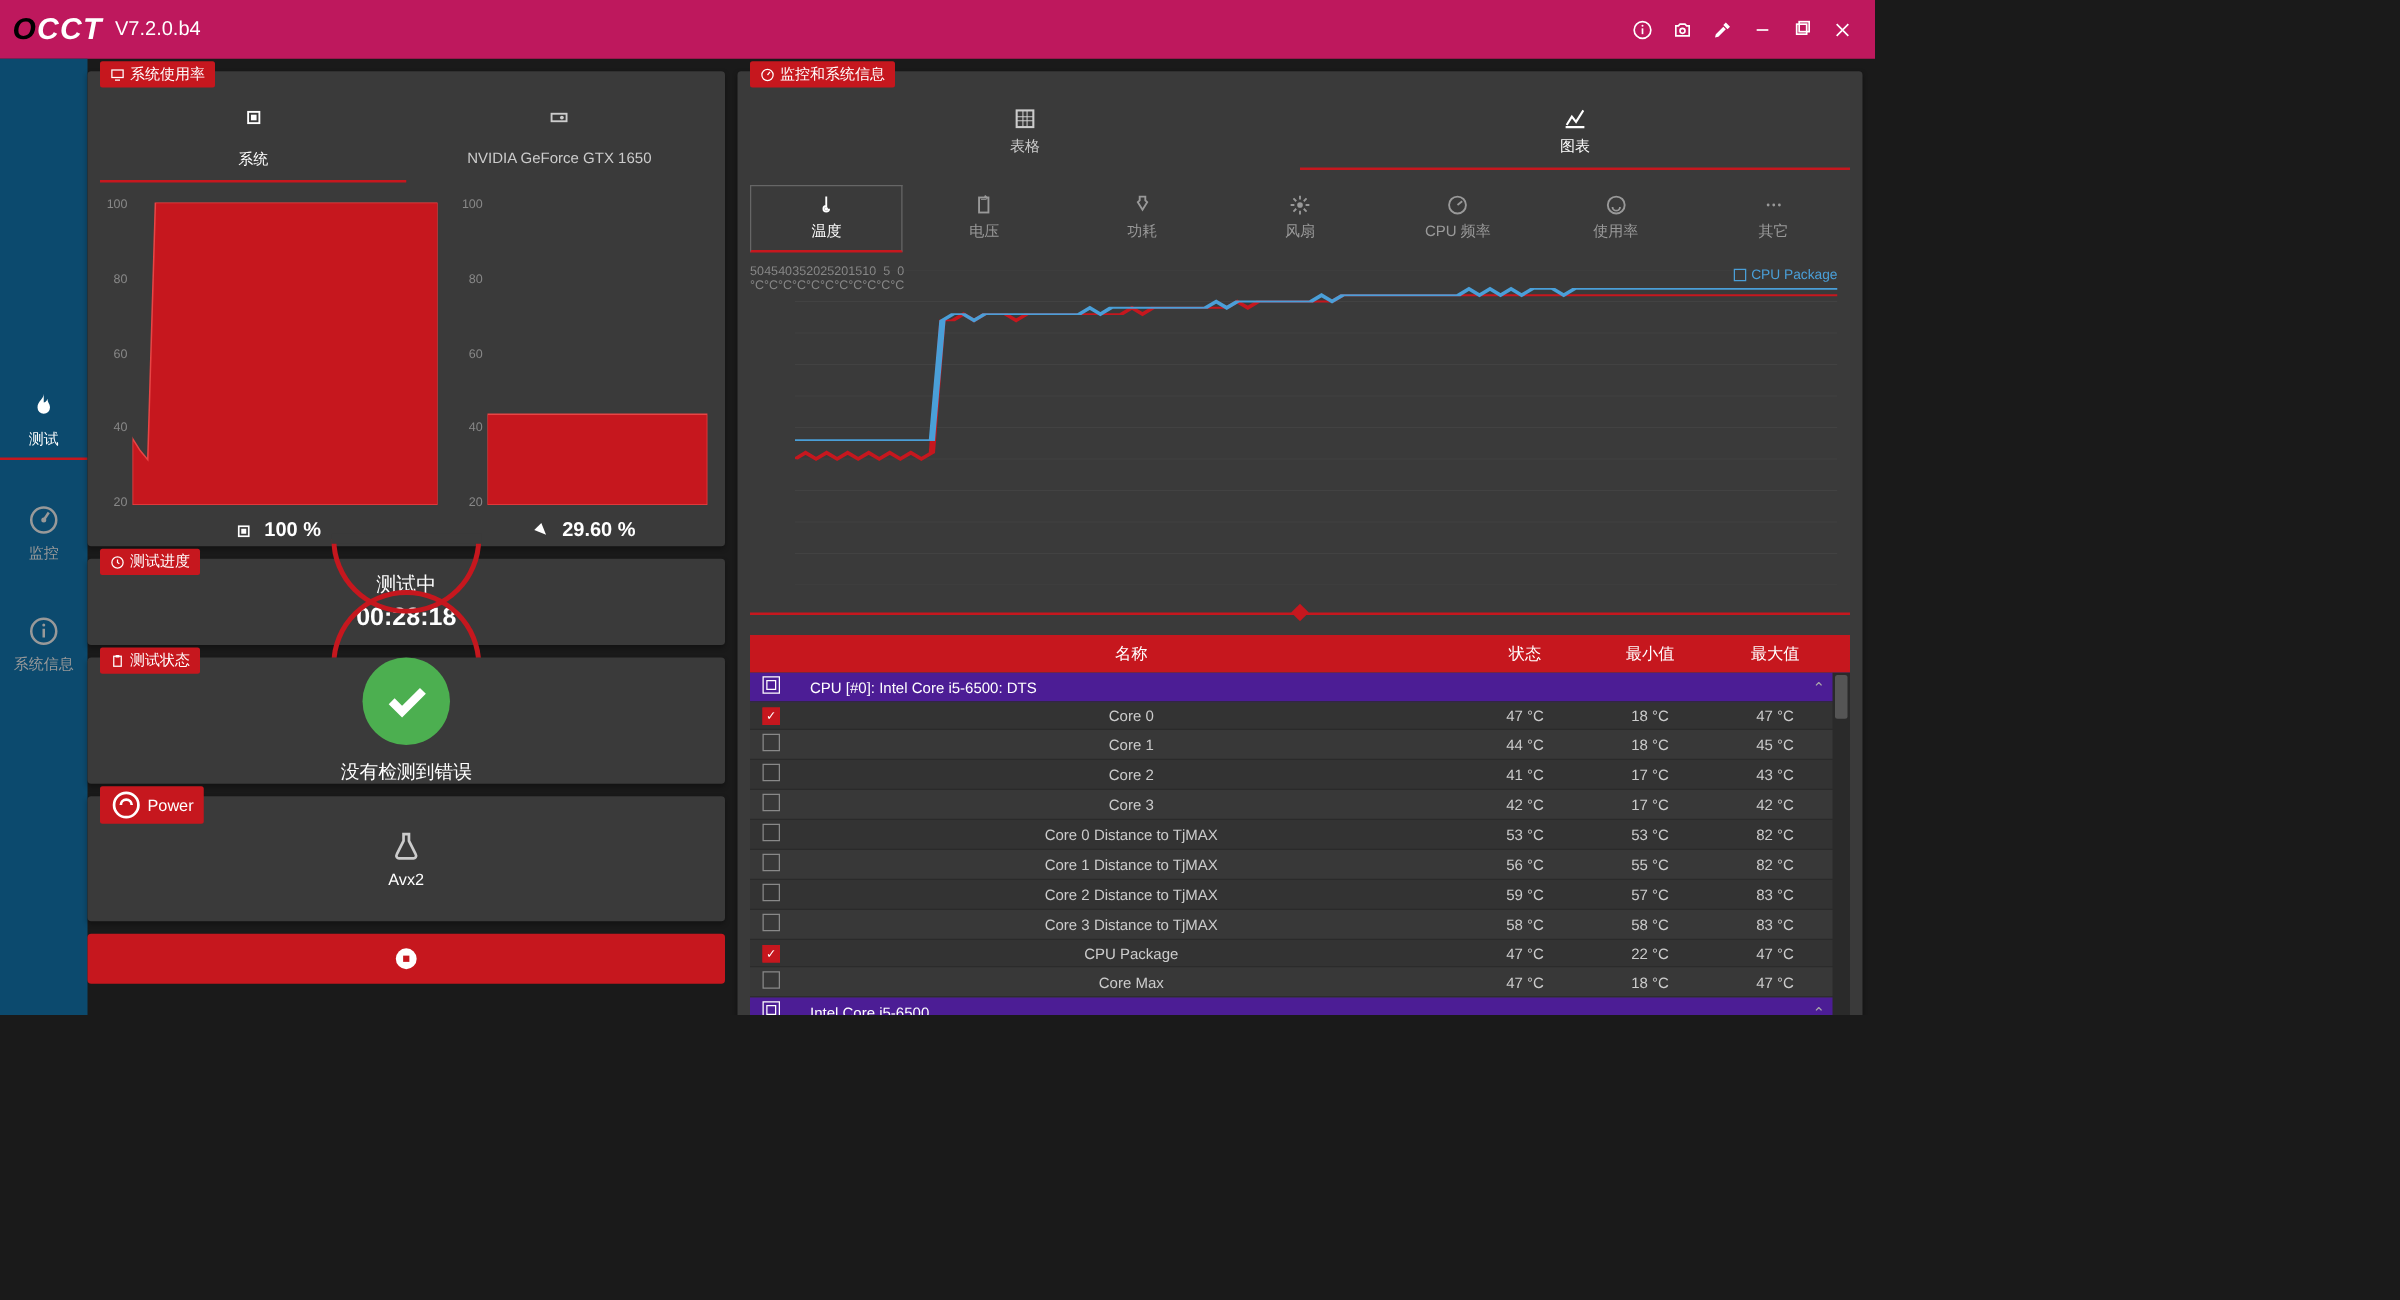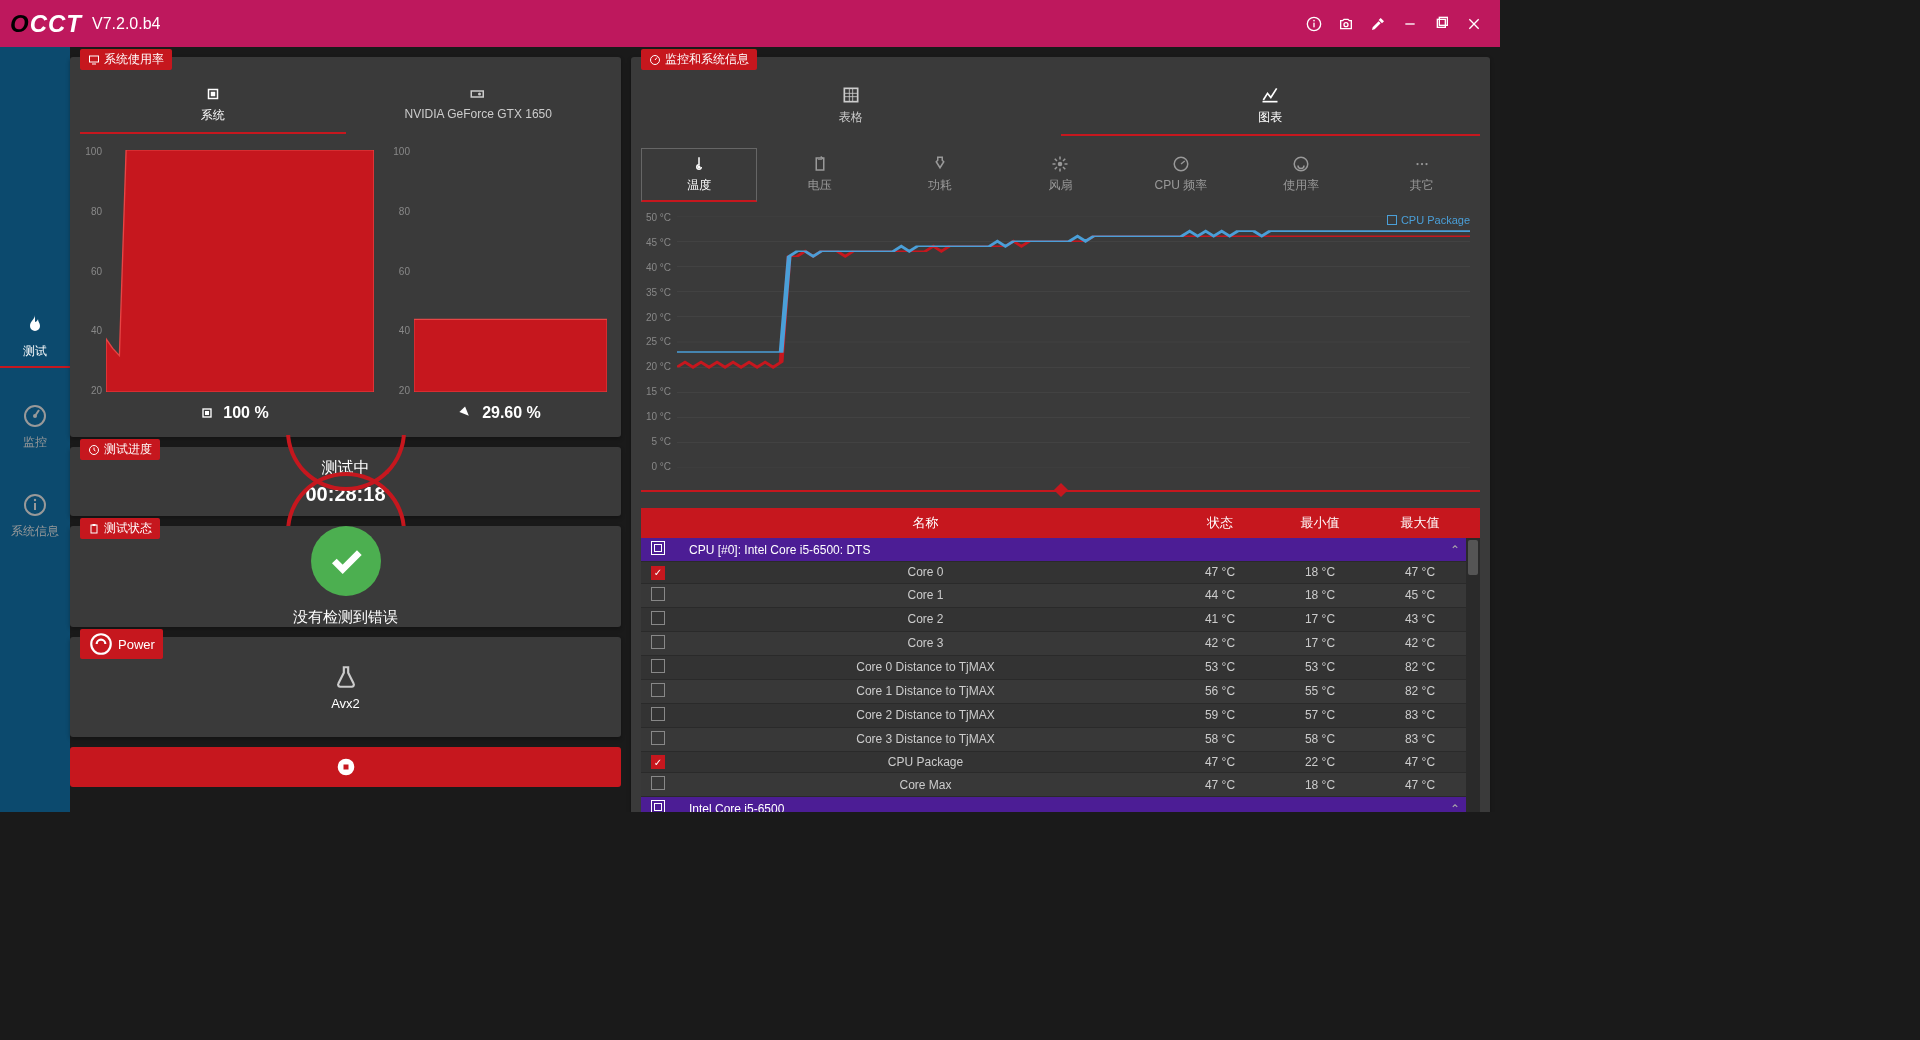--- a/index.html
+++ b/index.html
@@ -11,29 +11,29 @@
 .titlebar-spacer { flex: 1; }
 .titlebar-btn { width: 32px; height: 32px; display: flex; align-items: center; justify-content: center; cursor: pointer; color: #fff; }
 .titlebar-btn svg { width: 16px; height: 16px; fill: currentColor; }
 .main { display: flex; height: calc(100% - 36px); }
 .sidebar { width: 70px; background: #0c4a6e; display: flex; flex-direction: column; align-items: center; padding-top: 260px; gap: 30px; }
 .sidebar-item { display: flex; flex-direction: column; align-items: center; gap: 6px; cursor: pointer; color: #999; width: 100%; padding: 6px 0; }
 .sidebar-item.active { color: #fff; border-bottom: 2px solid #c6171e; }
 .sidebar-item svg { width: 24px; height: 24px; fill: currentColor; }
 .sidebar-item span { font-size: 12px; }
 .content { flex: 1; display: flex; gap: 10px; padding: 10px 10px 10px 0; }
-.left-col { width: 551px; display: flex; flex-direction: column; gap: 10px; }
+.left-col { width: 510px; display: flex; flex-direction: column; gap: 10px; }
 .right-col { flex: 1; display: flex; flex-direction: column; }
 .panel { background: #3a3a3a; border-radius: 3px; position: relative; box-shadow: 0 2px 4px rgba(0,0,0,0.3); }
 .panel-tag { position: absolute; top: -8px; left: 10px; background: #c6171e; color: #fff; padding: 2px 8px; font-size: 12px; border-radius: 2px; display: flex; align-items: center; gap: 4px; z-index: 2; }
 .panel-tag svg { width: 12px; height: 12px; fill: #fff; }
 
 .usage-panel { height: 380px; padding: 20px 10px 10px; }
 .usage-tabs { display: flex; }
-.usage-tab { flex: 1; text-align: center; padding: 8px 0; cursor: pointer; color: #ccc; display: flex; flex-direction: column; align-items: center; gap: 4px; border-bottom: 2px solid transparent; }
+.usage-tab { flex: 1; text-align: center; padding: 8px 0; cursor: pointer; color: #ccc; display: flex; flex-direction: column; align-items: center; gap: 16px; border-bottom: 2px solid transparent; }
 .usage-tab.active { border-bottom: 2px solid #c6171e; color: #fff; }
 .usage-tab svg { width: 18px; height: 18px; fill: currentColor; }
 .usage-charts { display: flex; gap: 10px; margin-top: 12px; height: 250px; }
 .usage-chart { flex: 1; position: relative; }
 .usage-chart.small { flex: 0 0 42%; }
 .y-labels { position: absolute; left: 0; top: 0; bottom: 0; display: flex; flex-direction: column; justify-content: space-between; font-size: 10px; color: #888; width: 22px; text-align: right; }
 .chart-area { position: absolute; left: 26px; right: 4px; top: 4px; bottom: 4px; }
 .usage-stats { display: flex; margin-top: 8px; }
 .usage-stat { flex: 1; display: flex; justify-content: center; align-items: center; gap: 8px; font-size: 16px; font-weight: bold; color: #fff; }
 .usage-stat.small { flex: 0 0 42%; }
@@ -64,21 +64,21 @@
 .monitor-tab { flex: 1; text-align: center; padding: 8px 0; cursor: pointer; display: flex; flex-direction: column; align-items: center; gap: 4px; color: #ccc; border-bottom: 2px solid transparent; }
 .monitor-tab.active { border-bottom: 2px solid #c6171e; color: #fff; }
 .monitor-tab svg { width: 20px; height: 20px; fill: currentColor; }
 
 .metric-tabs { display: flex; margin-top: 12px; gap: 4px; }
 .metric-tab { flex: 1; text-align: center; padding: 6px 0; cursor: pointer; display: flex; flex-direction: column; align-items: center; gap: 4px; color: #999; font-size: 12px; border: 1px solid transparent; }
 .metric-tab.active { border: 1px solid #666; border-bottom: 2px solid #c6171e; color: #fff; }
 .metric-tab svg { width: 18px; height: 18px; fill: currentColor; }
 
 .line-chart { position: relative; height: 260px; margin-top: 10px; }
-.line-y-labels { position: absolute; left: 0; top: 0; bottom: 0; display: flex; flex-direction: column; justify-content: space-between; font-size: 10px; color: #888; width: 30px; text-align: right; }
+.line-y-labels { position: absolute; left: 0; top: 0; bottom: 0; display: flex; flex-direction: row; justify-content: space-between; font-size: 10px; color: #888; width: 30px; text-align: right; }
 .line-area { position: absolute; left: 36px; right: 10px; top: 4px; bottom: 4px; }
 .legend-item { position: absolute; right: 10px; top: 2px; font-size: 11px; color: #4a9fd8; display: flex; align-items: center; gap: 4px; }
 .legend-swatch { width: 10px; height: 10px; border: 1px solid #4a9fd8; }
 
 .slider-divider { position: relative; height: 20px; margin: 8px 0; }
 .slider-divider::before { content:""; position:absolute; left:0; right:0; top:50%; height:2px; background:#c6171e; }
 .slider-divider::after { content:""; position:absolute; left:50%; top:50%; transform:translate(-50%,-50%) rotate(45deg); width:10px; height:10px; background:#c6171e; }
 
 .data-table { flex: 1; display: flex; flex-direction: column; overflow: hidden; }
 .table-header { background: #c6171e; display: flex; padding: 6px 10px; color: #fff; font-size: 13px; }

